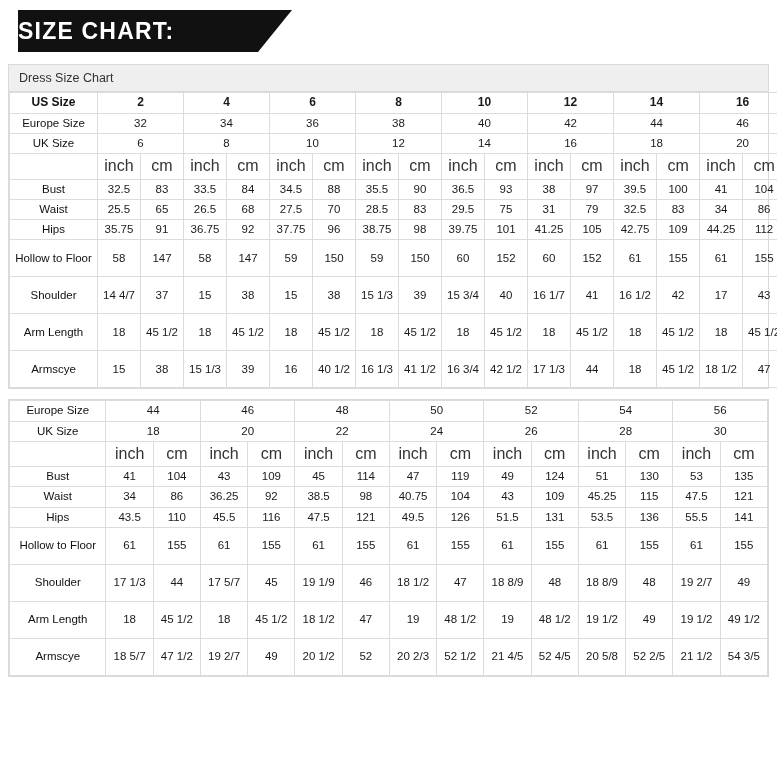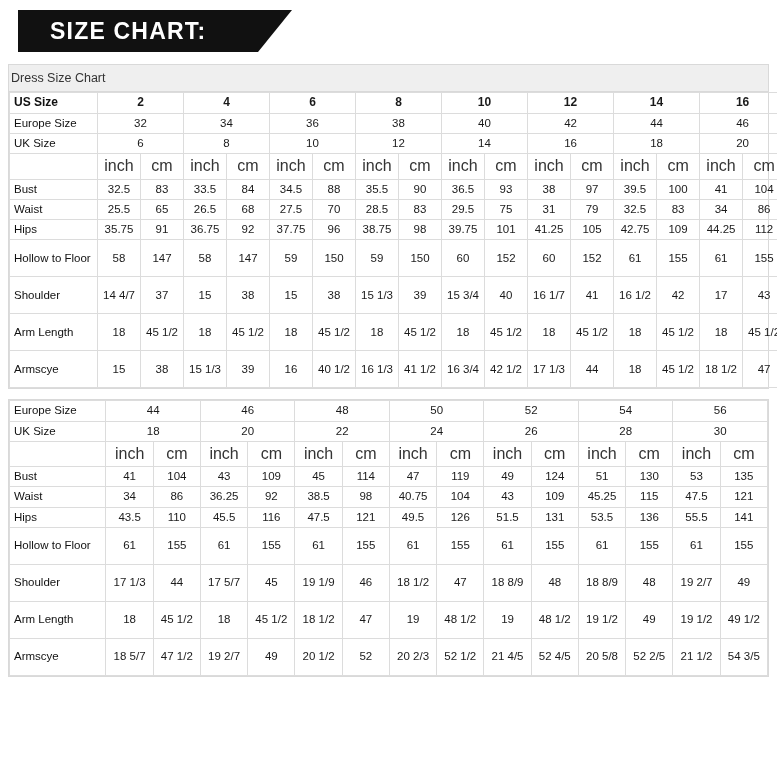--- a/index.html
+++ b/index.html
@@ -35,23 +35,22 @@
     width: 240px;
     background: #111111;
     display: flex;
     align-items: center;
   }
   .banner-title {
     color: #ffffff;
     font-weight: bold;
     font-size: 23px;
     letter-spacing: 1.2px;
-    padding-left: 16px;
+    padding-left: 0;
     font-family: "Liberation Sans", sans-serif;
-    margin-left: 16px;
   }
   .banner-tail {
     position: absolute;
     left: 258px;
     top: 0;
     width: 0;
     height: 0;
     border-top: 42px solid #111111;
     border-right: 34px solid transparent;
   }
@@ -59,41 +58,41 @@
   
   .card {
     margin: 0 8px 10px 8px;
     border: 1px solid #d9d9d9;
     background: #ffffff;
     box-sizing: border-box;
   }
   .card-head {
     background: #efefef;
     border-bottom: 1px solid #d9d9d9;
-    padding: 6px 2px;
+    padding: 6px 10px;
     font-size: 12.5px;
     color: #333;
   }
 
   table.sz {
     border-collapse: collapse;
     width: 100%;
     table-layout: fixed;
     font-size: 11.5px;
   }
   table.sz td {
     border: 1px solid #dcdcdc;
     text-align: center;
     vertical-align: middle;
     padding: 3px 1px;
     line-height: 1.15;
     color: #1a1a1a;
   }
   table.sz td.rowhead {
-    text-align: left;
+    text-align: center;
     font-weight: normal;
     color: #111;
     background: #ffffff;
     padding: 3px 4px;
   }
   table.sz tr.headrow td {
     font-weight: bold;
     font-size: 12px;
   }
   table.sz tr.unitrow td {

